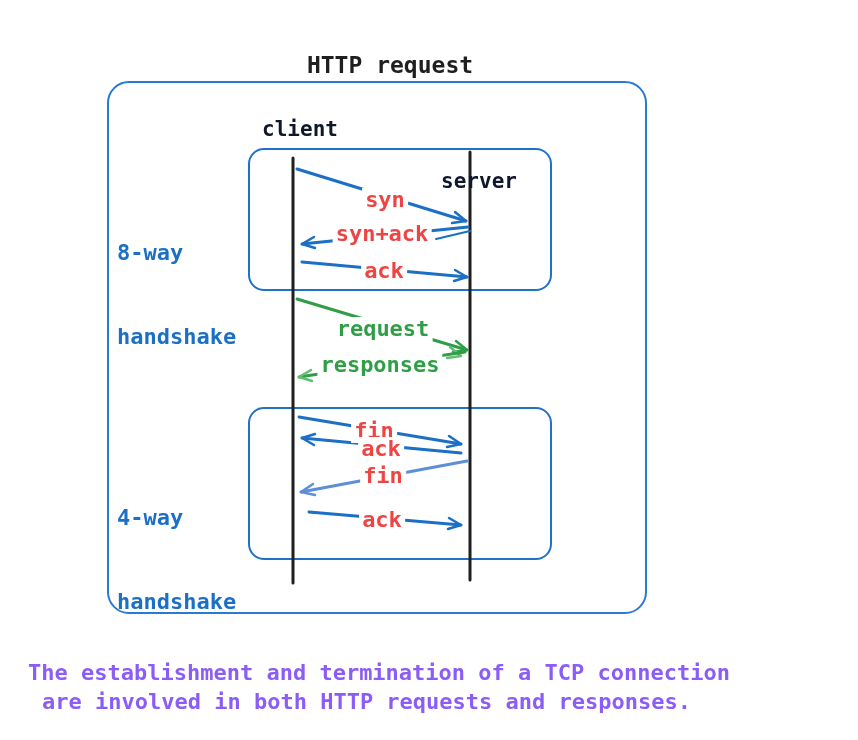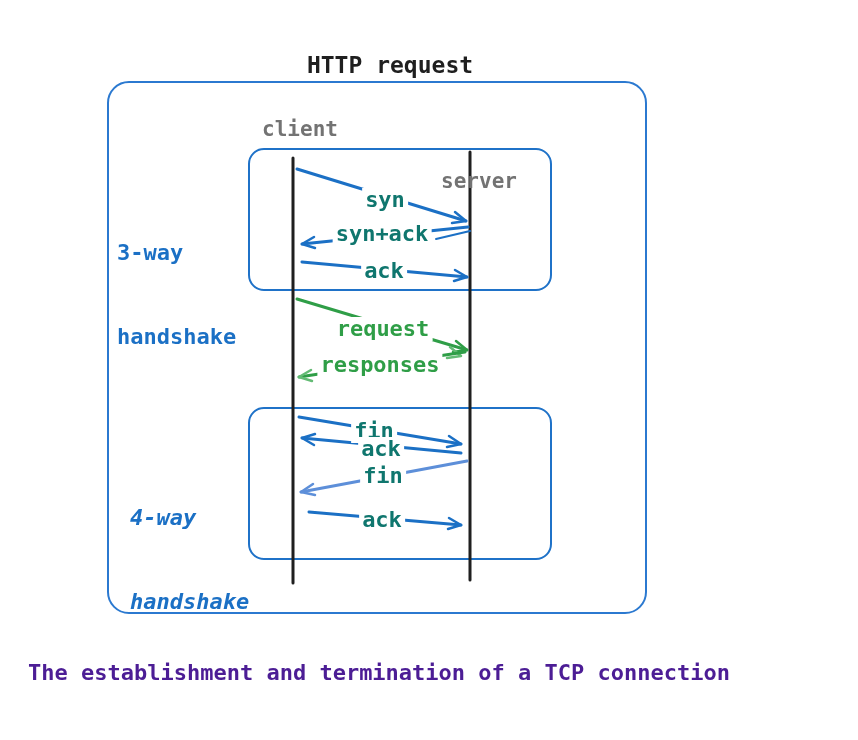--- a/index.html
+++ b/index.html
@@ -13,36 +13,36 @@
   .box{position:absolute;border:2px solid #2b79d0;background:transparent;z-index:1;}
   .outer-box{left:107px;top:81px;width:536px;height:529px;border-radius:22px;}
   .three-way-box{left:248px;top:148px;width:300px;height:139px;border-radius:16px;border-color:#1f72c8;}
   .four-way-box{left:248px;top:407px;width:300px;height:149px;border-radius:16px;border-color:#1f72c8;}
   svg.canvas{position:absolute;left:0;top:0;z-index:2;}
   .txt{position:absolute;white-space:pre;}
   .title{
     left:390px;top:52px;transform:translateX(-50%);
     font-size:23px;font-weight:bold;color:#1f1f1f;z-index:4;
   }
-  .col-label{font-size:21px;font-weight:bold;color:#737373;transform:translateX(-50%);z-index:4;}
+  .col-label{font-size:21px;font-weight:bold;color:#0f172a;transform:translateX(-50%);z-index:4;}
   .client-label{left:300px;top:117px;}
   .server-label{left:479px;top:121px;margin-top:48px;}
   .section-label{
     font-size:22px;font-weight:bold;color:#1b70c5;line-height:28px;z-index:4;
   }
   .three-way-label{left:117px;top:183px;}
-  .four-way-label{left:130px;top:448px;font-style:italic;}
+  .four-way-label{left:117px;top:448px;}
   .msg{
     position:absolute;transform:translate(-50%,-50%);
-    font-size:22px;font-weight:bold;color:#0f766e;
+    font-size:22px;font-weight:bold;color:#ef4444;
     background:#ffffff;padding:0 3px;line-height:24px;z-index:3;white-space:pre;
   }
   .msg.green{color:#2f9e47;}
   .caption{
-    font-size:22px;font-weight:bold;color:#4c1d95;z-index:4;line-height:28px;
+    font-size:22px;font-weight:bold;color:#8b5cf6;z-index:4;line-height:28px;
   }
   .caption-line1{left:28px;top:659px;}
   .caption-line2{left:42px;top:688px;}
 </style>
 </head>
 <body>
 
 <div class="stage">
 
   <div class="box outer-box"></div>
@@ -100,33 +100,34 @@
         <path d="M448,529 L461,525 L449,518" stroke-width="2.5"></path>
       </g>
     </g>
   </svg>
 
   <div class="txt title">HTTP request</div>
   <div class="txt col-label client-label">client</div>
   <div class="txt col-label server-label">server</div>
 
   <div class="txt section-label three-way-label">
-    <div>3-way</div>
+    <div>8-way</div>
     <div>handshake</div>
   </div>
   <div class="txt section-label four-way-label">
     <div>4-way</div>
     <div>handshake</div>
   </div>
 
   <span class="msg" style="left:385px;top:200px;">syn</span>
   <span class="msg" style="left:382px;top:234px;">syn+ack</span>
   <span class="msg" style="left:384px;top:271px;">ack</span>
   <span class="msg green" style="left:383px;top:329px;text-align:right;">request</span>
   <span class="msg green" style="left:380px;top:365px;">responses</span>
   <span class="msg" style="left:374px;top:431px;">fin</span>
   <span class="msg" style="left:381px;top:449px;">ack</span>
   <span class="msg" style="left:383px;top:476px;">fin</span>
   <span class="msg" style="left:382px;top:520px;">ack</span>
 
   <div class="txt caption caption-line1">The establishment and termination of a TCP connection</div>
+  <div class="txt caption caption-line2">are involved in both HTTP requests and responses.</div>
 
 </div>
 
 </body></html>

